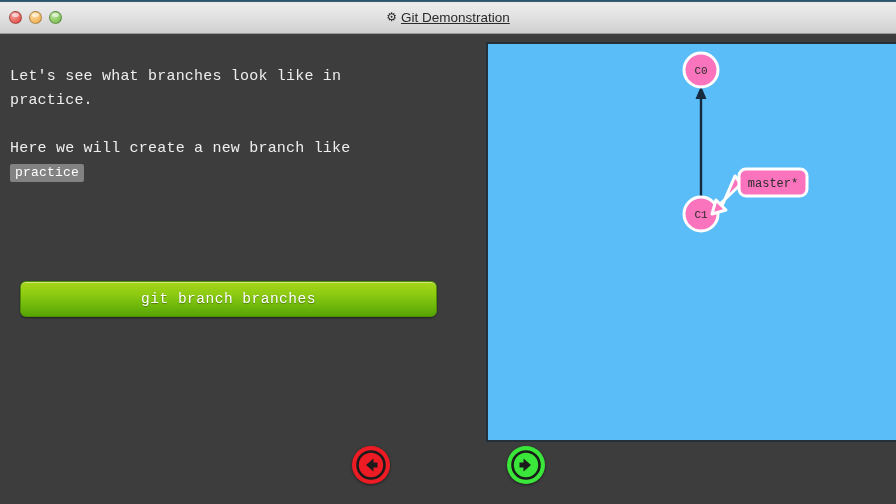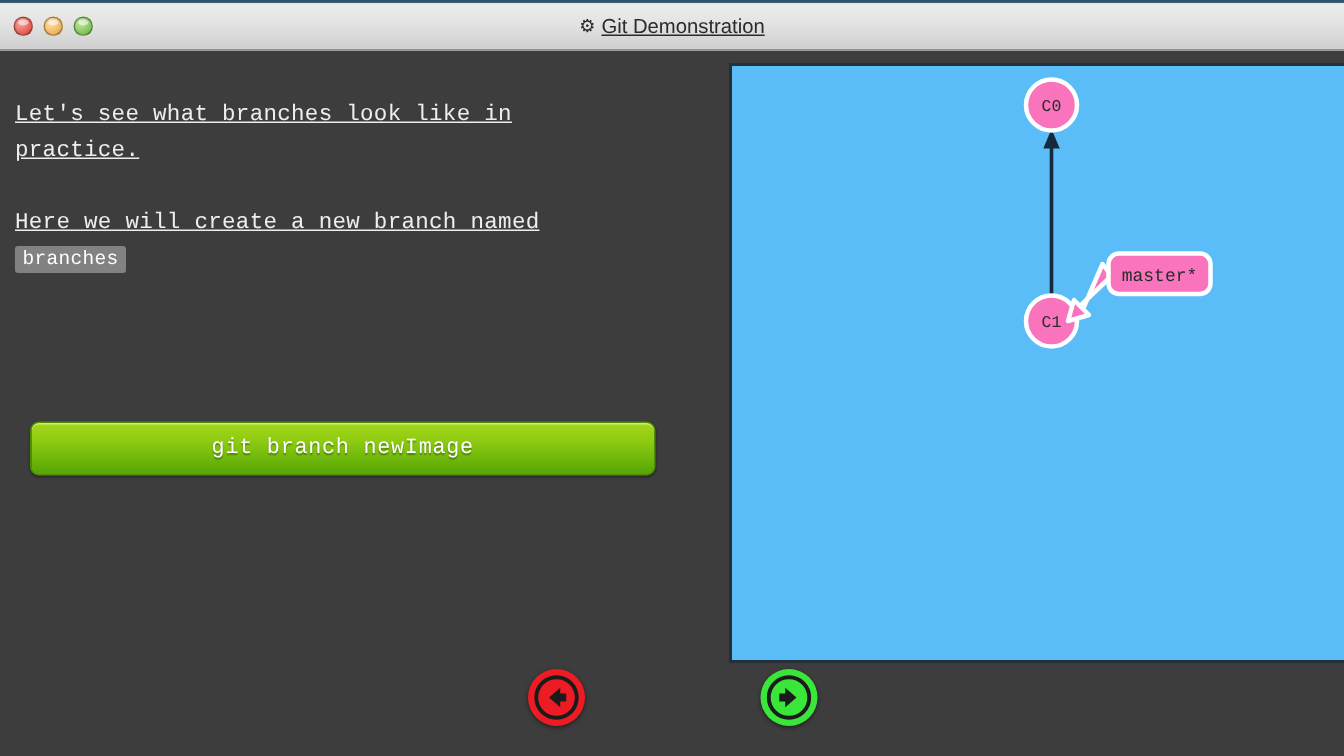--- a/index.html
+++ b/index.html
@@ -102,21 +102,20 @@
     top: 30px;
     width: 420px;
     color: #eeeeee;
     font-family: "Liberation Mono", monospace;
     font-size: 15px;
     line-height: 24px;
     letter-spacing: 0.2px;
   }
   .dialog-text p {
     margin: 0 0 24px 0;
-    text-decoration: underline;
   }
   .dialog-text p:last-child { margin-bottom: 0; }
 
   code.inline-code {
     font-family: "Liberation Mono", monospace;
     font-size: 13px;
     background: #828282;
     color: #ffffff;
     padding: 2px 5px 3px 5px;
     border-radius: 2px;
@@ -216,26 +215,26 @@
     </div>
     <div class="window-title">
       <span class="title-gear">⚙</span><span>Git Demonstration</span>
     </div>
   </div>
 
   <div class="left-pane">
 
     <div class="dialog-text">
       <p>Let's see what branches look like in practice.</p>
-      <p><span>Here we will create a new branch named</span><br>
-        <code class="inline-code">branches</code>
+      <p><span>Here we will create a new branch like</span><br>
+        <code class="inline-code">practice</code>
       </p>
     </div>
 
-    <div class="command-button">git branch newImage</div>
+    <div class="command-button">git branch branches</div>
   </div>
 
   <div class="nav-arrow back">
     <svg width="30" height="30" viewBox="0 0 30 30">
       <circle cx="15" cy="15" r="13.5" fill="none" stroke="#1b1b1b" stroke-width="2.6"></circle>
       <path d="M17.5 8.5 L10 15 L17.5 21.5 L17.5 17.6 L21.5 17.6 L21.5 12.4 L17.5 12.4 Z" fill="#1b1b1b"></path>
     </svg>
   </div>
 
   <div class="nav-arrow forward">

